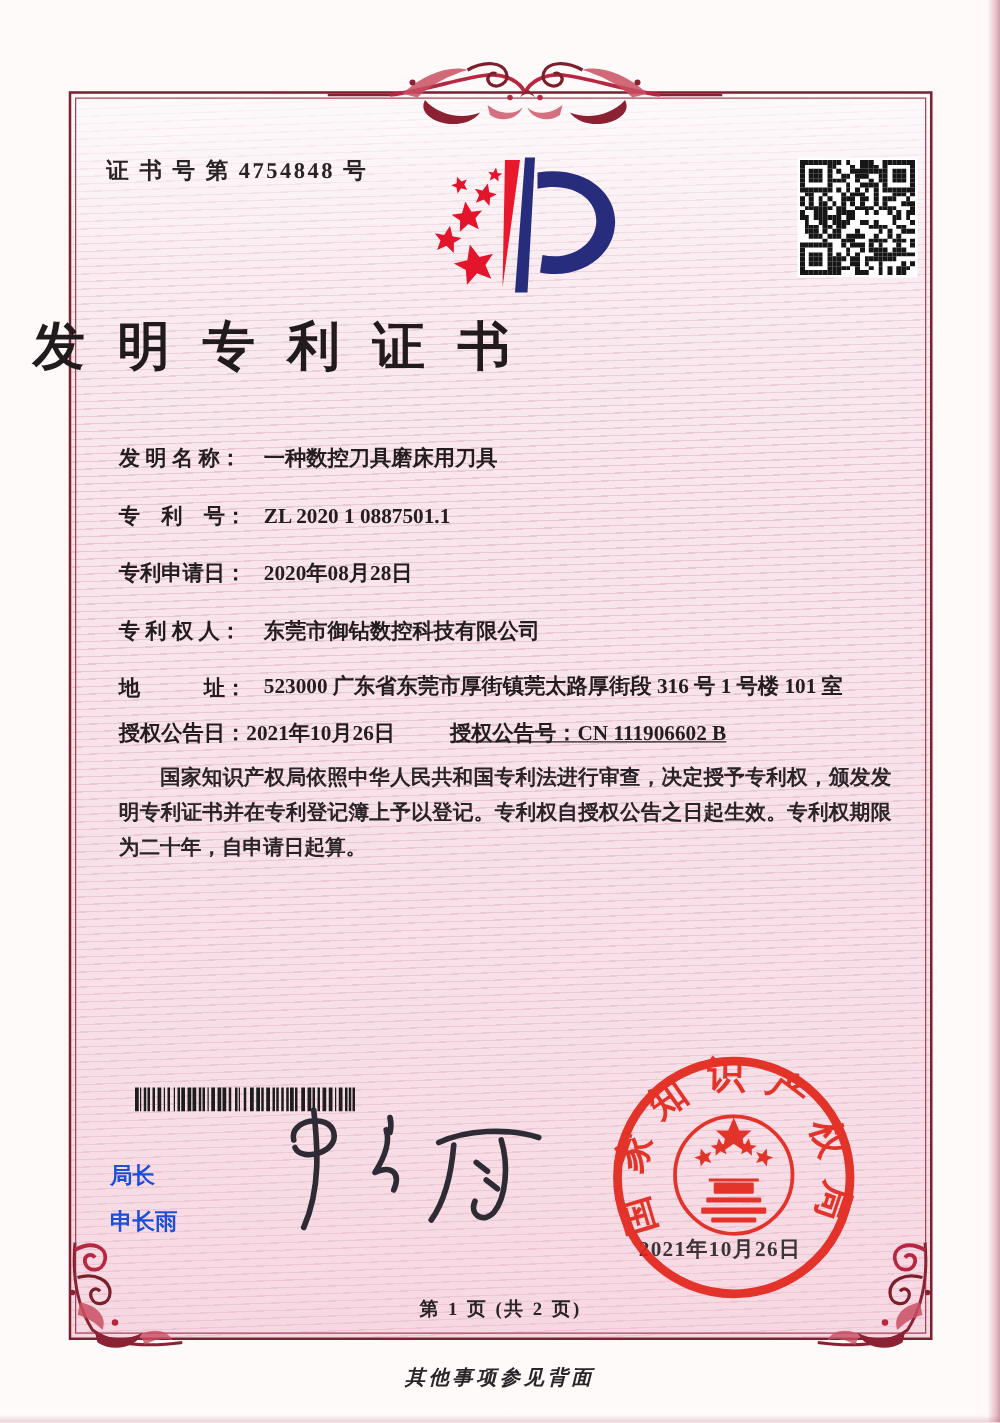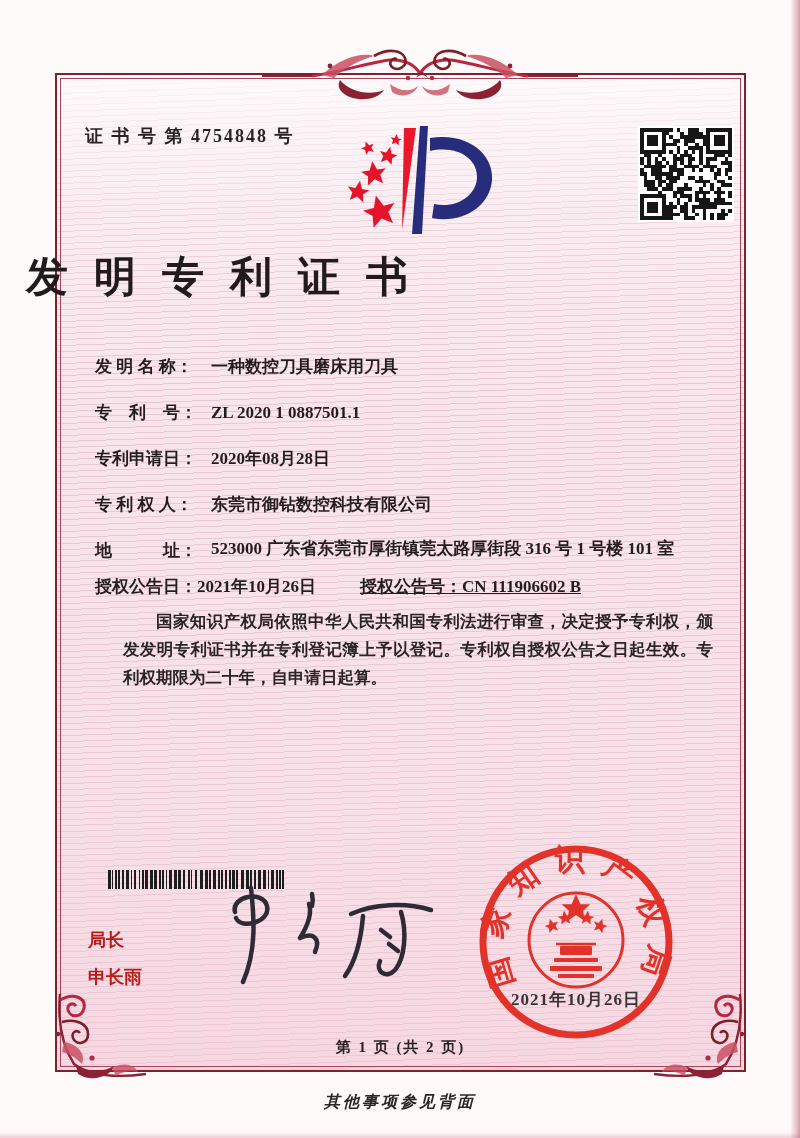--- a/index.html
+++ b/index.html
@@ -2,21 +2,21 @@
 <html><head>
 <meta charset="utf-8">
 <style>
   html,body{margin:0;padding:0;}
   body{
     width:800px;height:1138px;overflow:hidden;position:relative;
     background:#fdfaf9;
     font-family:"Liberation Serif","DejaVu Serif",serif;
     color:#241d20;
   }
-  .page{position:absolute;inset:0;}
+  .page{position:absolute;inset:0;padding-left:11px;}
   
   .edge-right{position:absolute;top:0;right:0;bottom:0;width:10px;
     background:linear-gradient(90deg,rgba(255,255,255,0),rgba(196,96,124,.40) 70%,rgba(150,45,70,.45));}
   .edge-bottom{position:absolute;left:0;right:0;bottom:0;height:6px;
     background:linear-gradient(0deg,rgba(180,90,115,.25),rgba(255,255,255,0));}
 
   
   .frame{
     position:absolute;left:55px;top:73px;width:691px;height:999px;
     border:2px solid #7c2130;box-sizing:border-box;
@@ -39,27 +39,27 @@
 
   .fields{position:absolute;left:95px;top:352px;width:618px;font-size:17px;font-weight:700;}
   .row{display:flex;line-height:30px;margin-bottom:16px;}
   .row .lbl{flex:0 0 116px;white-space:nowrap;}
   .row .val{white-space:pre-wrap;}
   .row-address{margin-bottom:6px;}
   .row-address .val{max-width:470px;line-height:26px;}
   .row-grant{display:flex;}
   .row-grant .pair{display:flex;line-height:30px;text-align:center;}
   .row-grant .pair+.pair{margin-left:44px;text-decoration:underline;}
-  .paras{margin-top:6px;font-size:16.5px;font-weight:600;line-height:28px;text-align:justify;color:#2a2327;margin-left:28px;}
+  .paras{margin-top:6px;font-size:16.5px;font-weight:600;line-height:28px;text-align:justify;color:#2a2327;}
   .paras p{margin:0;text-indent:2em;}
 
   .barcode{position:absolute;left:108px;top:870px;width:196px;height:19px;display:flex;align-items:stretch;}
   .barcode i{display:block;background:#1d1d1d;}
 
-  .issuer{position:absolute;left:88px;top:922px;font-size:18px;font-weight:700;line-height:37px;color:#b91c1c;}
+  .issuer{position:absolute;left:88px;top:922px;font-size:18px;font-weight:700;line-height:37px;color:#1d4ed8;}
   .signature{position:absolute;left:205px;top:882px;width:238px;height:108px;}
 
   .seal{position:absolute;left:476px;top:842px;width:200px;height:200px;}
   .issue-date{position:absolute;left:478px;top:988px;width:196px;text-align:center;
     font-size:17px;font-weight:700;color:#3a3337;letter-spacing:1px;z-index:2;}
   .seal-svg{position:relative;z-index:3;}
 
   .page-info{position:absolute;left:55px;width:691px;top:1038px;text-align:center;
     font-size:15px;font-weight:600;letter-spacing:2px;color:#2a2326;}
   .back-note{position:absolute;left:0;right:0;top:1092px;text-align:center;

